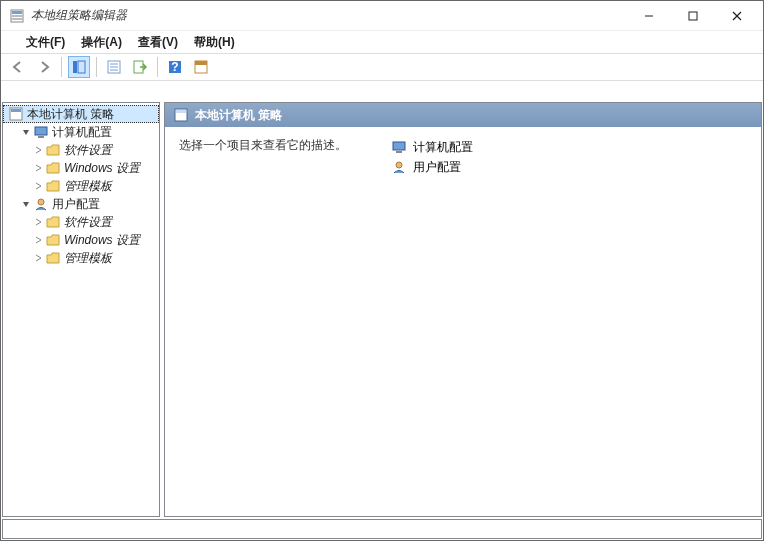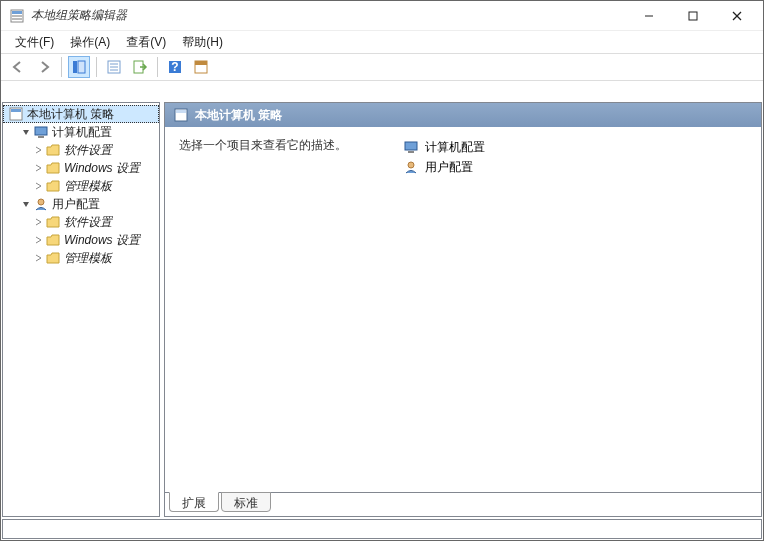--- a/index.html
+++ b/index.html
@@ -6,21 +6,21 @@
 html, body { width: 764px; height: 541px; background: #fff; overflow: hidden; }
 .window { width: 764px; height: 541px; border: 1px solid #666; display: flex; flex-direction: column; background: #fff; }
 
 
 .titlebar { height: 30px; display: flex; align-items: center; padding: 0 4px 0 8px; border-bottom: 1px solid #eee; }
 .titlebar .app-icon { width: 16px; height: 16px; margin-right: 6px; }
 .titlebar .title { flex: 1; color: #333; font-style: italic; }
 .titlebar .win-btn { width: 44px; height: 30px; display: flex; align-items: center; justify-content: center; }
 
 
-.menubar { height: 22px; display: flex; align-items: center; padding: 0 6px; }
+.menubar { height: 22px; display: flex; align-items: center; padding: 0 17px; font-weight: bold; }
 .menubar .menu-item { padding: 2px 8px; color: #222; cursor: default; }
 
 
 .toolbar { height: 28px; display: flex; align-items: center; padding: 0 6px; border-top: 1px solid #ddd; border-bottom: 1px solid #ddd; background: #fff; gap: 4px; }
 .toolbar .tbtn { width: 22px; height: 22px; display: inline-flex; align-items: center; justify-content: center; border: 1px solid transparent; }
 .toolbar .tbtn.sel { border: 1px solid #7eb4ea; background: #cde8ff; }
 .toolbar .sep { width: 1px; height: 20px; background: #ccc; margin: 0 2px; }
 
 
 .content { flex: 1; display: flex; border-top: 0; position: relative; padding: 1px; margin-top: 20px; }
@@ -33,21 +33,21 @@
 .tree-row.sel { background: #cde8ff; border: 1px dotted #333; }
 .tw { display: inline-flex; width: 14px; height: 14px; align-items: center; justify-content: center; color: #555; cursor: default; }
 .icn { width: 16px; height: 16px; display: inline-flex; align-items: center; justify-content: center; margin-right: 3px; }
 .lbl { color: #222; }
 .ind1 { padding-left: 4px; } .ind2 { padding-left: 16px; } .ind3 { padding-left: 28px; font-style: italic; }
 
 
 .detail-wrap { flex: 1; border: 1px solid #828790; display: flex; flex-direction: column; }
 .detail-header { height: 24px; background: linear-gradient(#8fa9c9, #7a96ba); display: flex; align-items: center; padding: 0 8px; color: #fff; gap: 6px; }
 .detail-header .hdr-icon { width: 16px; height: 16px; }
-.detail-body { flex: 1; display: flex; padding: 10px 14px; gap: 34px; }
+.detail-body { flex: 1; display: flex; padding: 10px 14px; gap: 22px; }
 .left-desc { flex: 0 0 190px; color: #333; }
 .right-list { flex: 1; }
 .col-hdr { color: #333; margin-bottom: 8px; }
 .list-item { display: flex; align-items: center; height: 20px; gap: 6px; }
 .list-item .li-icon { width: 16px; height: 16px; }
 
 
 .tabs-strip { height: 24px; border: 1px solid #828790; border-top: none; display: flex; align-items: flex-start; background: #fff; padding-left: 4px; }
 .tab { height: 20px; padding: 2px 12px; border: 1px solid #999; border-top-left-radius: 0; border-top-right-radius: 0; border-bottom-left-radius: 4px; border-bottom-right-radius: 4px; background: #f6f6f6; margin-right: 2px; color: #333; position: relative; top: -1px; cursor: default; }
 .tab.active { background: #fff; border-top-color: #fff; top: -1px; }
@@ -301,23 +301,19 @@
                   <svg width="16" height="16">
                     <circle cx="8" cy="6" r="3" fill="#e7b97a" stroke="#b07b3e"></circle>
                     <path d="M3 14 Q8 9 13 14" fill="#6fa0d8" stroke="#2e5a93"></path>
                   </svg>
                 </span>
               <span>用户配置</span>
             </div>
           </div>
         </div>
       </div>
-      <div class="tabs-strip">
-        <div class="tab active">扩展</div>
-        <div class="tab">标准</div>
-      </div>
     </div>
 
   </div>
 
   <div class="statusbar"></div>
 
 </div>
 
 </body></html>

